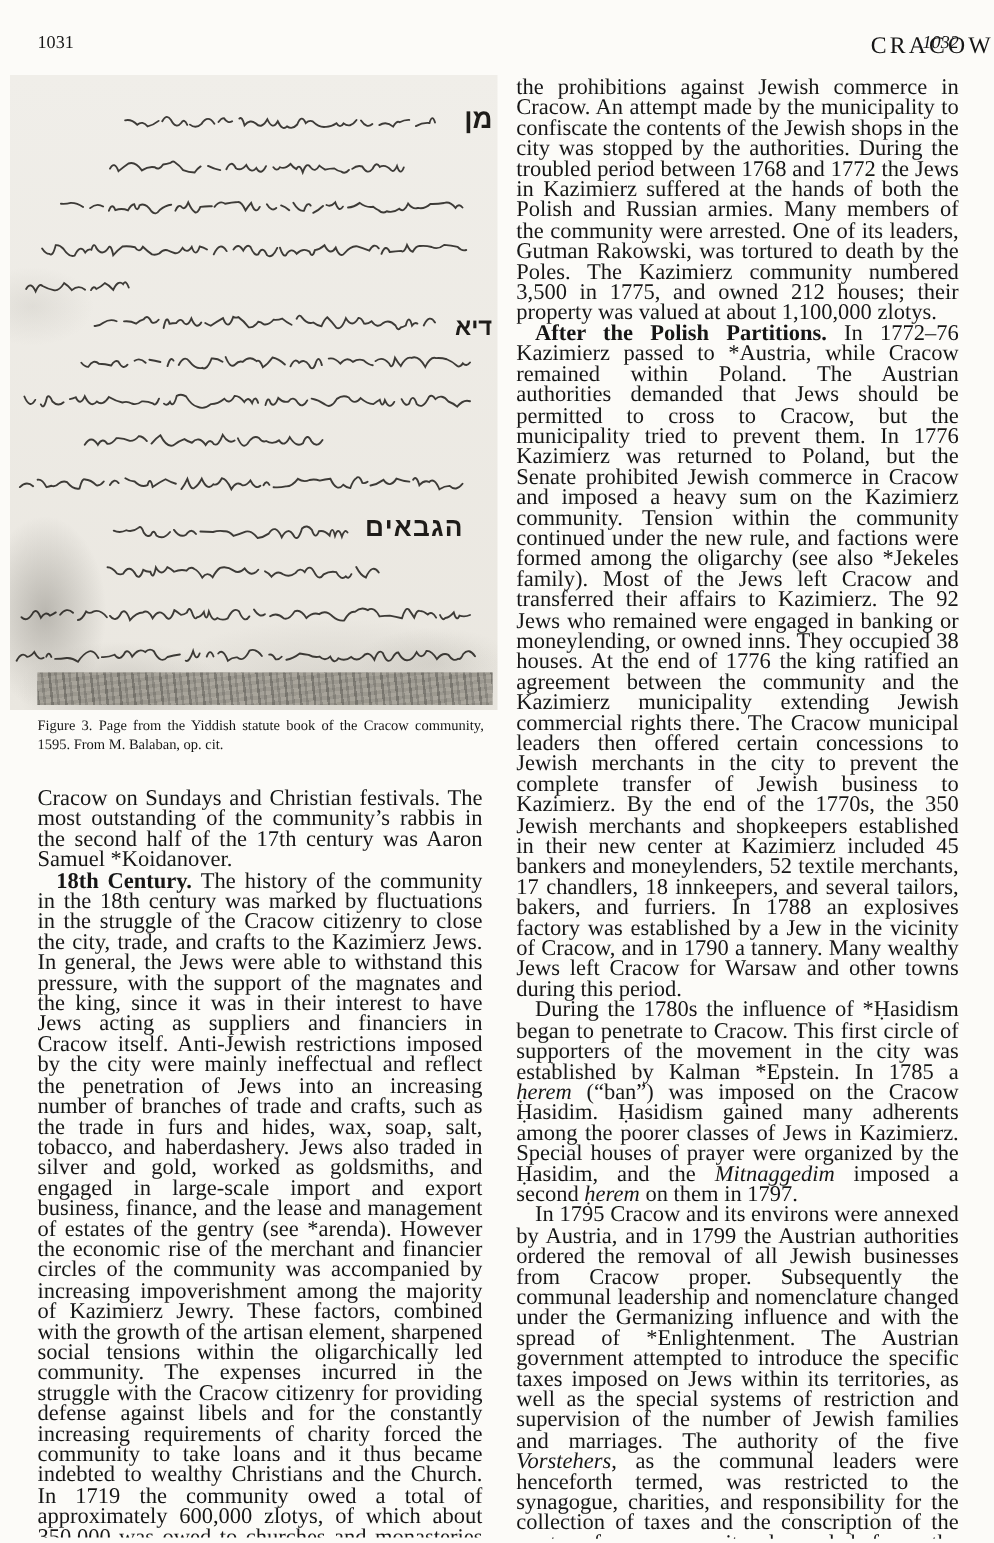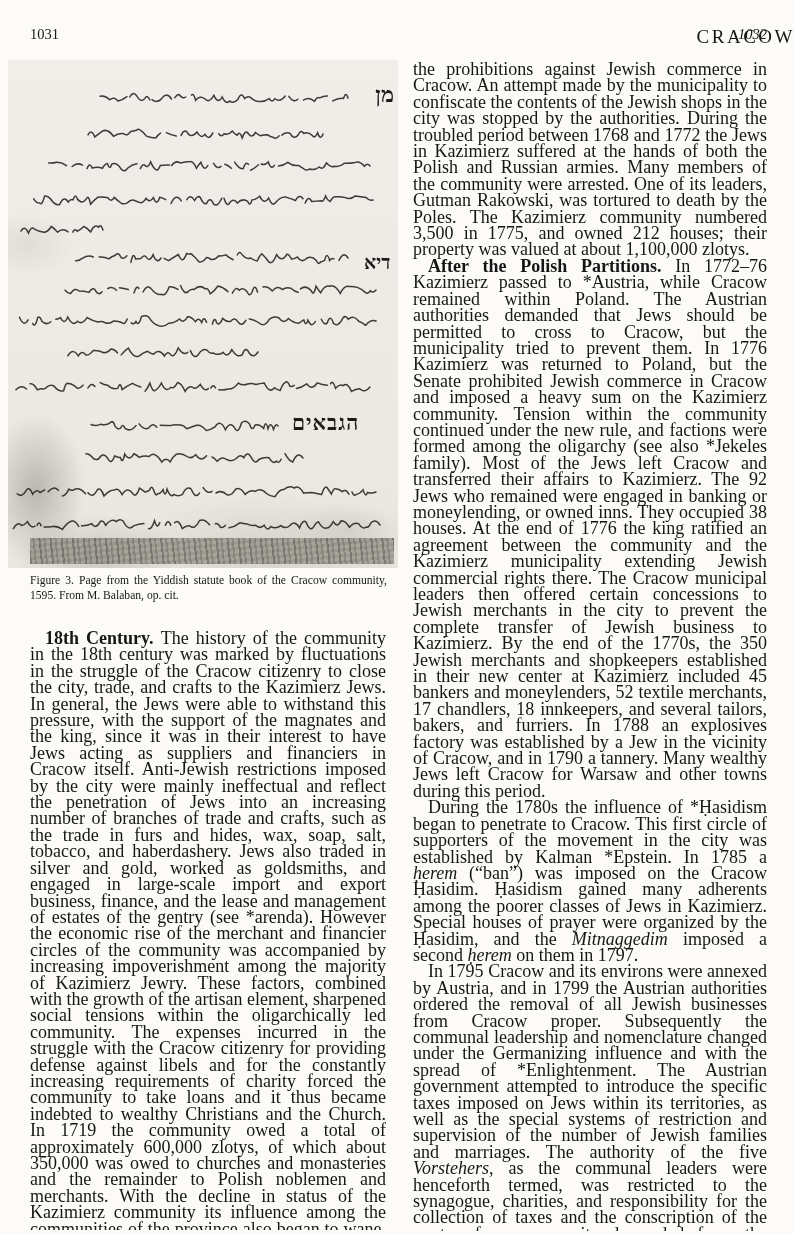--- a/index.html
+++ b/index.html
@@ -19,21 +19,21 @@
     background:
       radial-gradient(ellipse 70px 110px at 28px 430px, rgba(118,115,108,.42), rgba(118,115,108,0) 70%),
       radial-gradient(ellipse 120px 60px at 90px 495px, rgba(128,125,117,.30), rgba(128,125,117,0) 70%),
       radial-gradient(ellipse 210px 80px at 260px 492px, rgba(138,135,126,.22), rgba(138,135,126,0) 72%),
       radial-gradient(ellipse 70px 45px at 18px 185px, rgba(150,147,139,.16), rgba(150,147,139,0) 70%),
       radial-gradient(ellipse 90px 40px at 340px 470px, rgba(140,137,128,.18), rgba(140,137,128,0) 70%),
       linear-gradient(#f0eee9,#eae7e0);
   }
   .figure svg{position:absolute;left:0;top:0;}
   .figure svg path{fill:none;stroke:#24221f;stroke-width:1.5;stroke-linecap:round;opacity:.88;}
-  .ms-word{position:absolute;font-family:Liberation Serif, serif;font-weight:bold;color:#1e1c19;}
+  .ms-word{position:absolute;font-family:Liberation Sans, sans-serif;font-weight:bold;color:#1e1c19;}
   .ms-word.w1{top:22px;right:4px;font-size:22px;}
   .ms-word.w2{top:192px;left:356px;font-size:19px;}
   .ms-word.w3{top:351px;left:284px;font-size:21px;letter-spacing:1px;}
   .scan-band{
     position:absolute;left:22px;right:4px;top:478px;height:26px;opacity:.8;
     background:
       repeating-linear-gradient(84deg, rgba(70,68,62,.55) 0 2px, rgba(160,156,146,.4) 2px 5px, rgba(100,97,90,.5) 5px 7px, rgba(175,170,158,.35) 7px 11px),
       repeating-linear-gradient(-6deg, rgba(90,88,80,.4) 0 3px, rgba(150,146,136,.35) 3px 6px),
       #918e85;
   }
@@ -77,20 +77,21 @@
     </svg>
   <span class="ms-word w1">מן</span>
   <span class="ms-word w2">דיא</span>
   <span class="ms-word w3">הגבאים</span>
   <div class="scan-band"></div>
 </div>
 
 <div class="caption">Figure 3. Page from the Yiddish statute book of the Cracow community, 1595. From M. Balaban, op. cit.</div>
 
 <div class="col col-left">
+    <p class="para"><span>Cracow on Sundays and Christian festivals. The most outstanding of the community’s rabbis in the second half of the 17th century was Aaron Samuel *Koidanover.</span></p>
     <p class="para indent"><span class="run-b">18th Century. </span><span>The history of the community in the 18th century was marked by fluctuations in the struggle of the Cracow citizenry to close the city, trade, and crafts to the Kazimierz Jews. In general, the Jews were able to withstand this pressure, with the support of the magnates and the king, since it was in their interest to have Jews acting as suppliers and financiers in Cracow itself. Anti-Jewish restrictions imposed by the city were mainly ineffectual and reflect the penetration of Jews into an increasing number of branches of trade and crafts, such as the trade in furs and hides, wax, soap, salt, tobacco, and haberdashery. Jews also traded in silver and gold, worked as goldsmiths, and engaged in large-scale import and export business, finance, and the lease and management of estates of the gentry (see *arenda). However the economic rise of the merchant and financier circles of the community was accompanied by increasing impoverishment among the majority of Kazimierz Jewry. These factors, combined with the growth of the artisan element, sharpened social tensions within the oligarchically led community. The expenses incurred in the struggle with the Cracow citizenry for providing defense against libels and for the constantly increasing requirements of charity forced the community to take loans and it thus became indebted to wealthy Christians and the Church. In 1719 the community owed a total of approximately 600,000 zlotys, of which about 350,000 was owed to churches and monasteries and the remainder to Polish noblemen and merchants. With the decline in status of the Kazimierz community its influence among the communities of the province also began to wane, and at the beginning of the 18th century these became largely independent of the mother community. In 1761 the Senate of Poland ratified a decree enforcing</span></p>
   </div>
 <div class="col col-right">
     <p class="para"><span>the prohibitions against Jewish commerce in Cracow. An attempt made by the municipality to confiscate the contents of the Jewish shops in the city was stopped by the authorities. During the troubled period between 1768 and 1772 the Jews in Kazimierz suffered at the hands of both the Polish and Russian armies. Many members of the community were arrested. One of its leaders, Gutman Rakowski, was tortured to death by the Poles. The Kazimierz community numbered 3,500 in 1775, and owned 212 houses; their property was valued at about 1,100,000 zlotys.</span></p>
     <p class="para indent"><span class="run-b">After the Polish Partitions. </span><span>In 1772–76 Kazimierz passed to *Austria, while Cracow remained within Poland. The Austrian authorities demanded that Jews should be permitted to cross to Cracow, but the municipality tried to prevent them. In 1776 Kazimierz was returned to Poland, but the Senate prohibited Jewish commerce in Cracow and imposed a heavy sum on the Kazimierz community. Tension within the community continued under the new rule, and factions were formed among the oligarchy (see also *Jekeles family). Most of the Jews left Cracow and transferred their affairs to Kazimierz. The 92 Jews who remained were engaged in banking or moneylending, or owned inns. They occupied 38 houses. At the end of 1776 the king ratified an agreement between the community and the Kazimierz municipality extending Jewish commercial rights there. The Cracow municipal leaders then offered certain concessions to Jewish merchants in the city to prevent the complete transfer of Jewish business to Kazimierz. By the end of the 1770s, the 350 Jewish merchants and shopkeepers established in their new center at Kazimierz included 45 bankers and moneylenders, 52 textile merchants, 17 chandlers, 18 innkeepers, and several tailors, bakers, and furriers. In 1788 an explosives factory was established by a Jew in the vicinity of Cracow, and in 1790 a tannery. Many wealthy Jews left Cracow for Warsaw and other towns during this period.</span></p>
     <p class="para indent"><span>During the 1780s the influence of *Ḥasidism began to penetrate to Cracow. This first circle of supporters of the movement in the city was established by Kalman *Epstein. In 1785 a </span><span class="run-i">ḥerem</span><span> (“ban”) was imposed on the Cracow Ḥasidim. Ḥasidism gained many adherents among the poorer classes of Jews in Kazimierz. Special houses of prayer were organized by the Ḥasidim, and the </span><span class="run-i">Mitnaggedim</span><span> imposed a second </span><span class="run-i">ḥerem</span><span> on them in 1797.</span></p>
     <p class="para indent"><span>In 1795 Cracow and its environs were annexed by Austria, and in 1799 the Austrian authorities ordered the removal of all Jewish businesses from Cracow proper. Subsequently the communal leadership and nomenclature changed under the Germanizing influence and with the spread of *Enlightenment. The Austrian government attempted to introduce the specific taxes imposed on Jews within its territories, as well as the special systems of restriction and supervision of the number of Jewish families and marriages. The authority of the five </span><span class="run-i">Vorstehers</span><span>, as the communal leaders were henceforth termed, was restricted to the synagogue, charities, and responsibility for the collection of taxes and the conscription of the quota of army recruits demanded from the Jewish quarter of Kazimierz. From 1800 both electoral and elective rights were determined by payment of the *candle tax, a new impost which constituted a heavy burden on the poorer sector in particular. This system required the payment of tax on at least seven candles a week in order to acquire the passive vote, and on eight candles to be eligible for election. Eligibility for the office of rabbi or </span><span class="run-i">Vorsteher</span><span> required payment on ten candles a week.</span></p>
   </div>
 
 </body></html>

